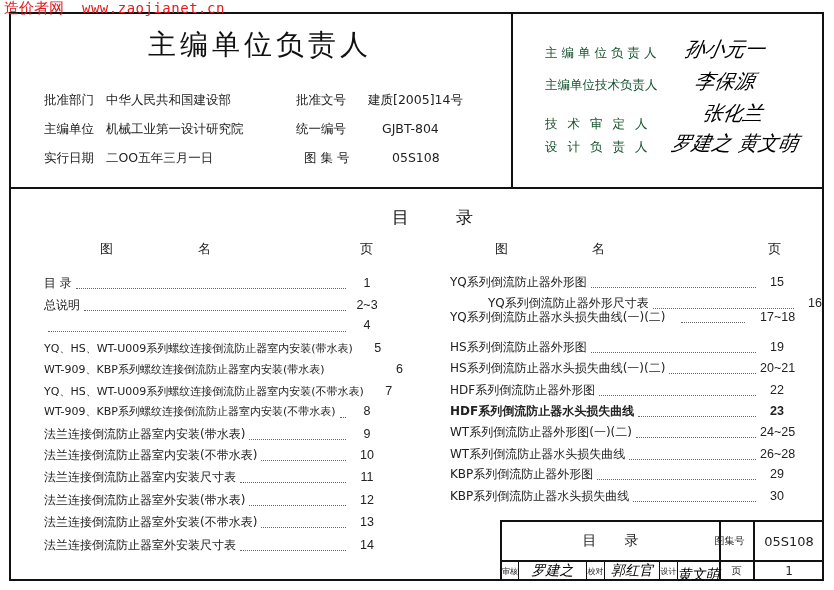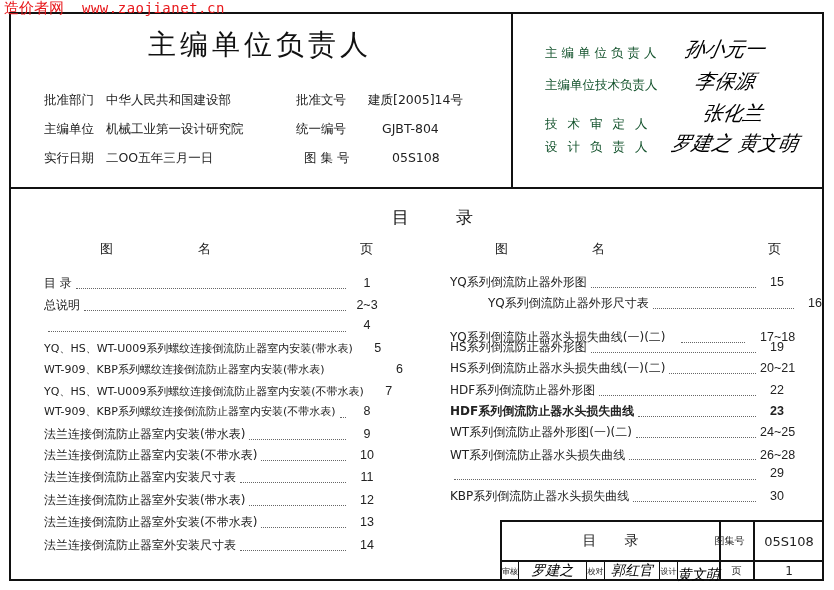--- a/index.html
+++ b/index.html
@@ -153,21 +153,21 @@
   <div class="toc-item" style="left:450px; top:274px; width:344px;">
       <span class="t">YQ系列倒流防止器外形图</span>
       <span class="dots"></span>
       <span class="p">15</span>
     </div>
   <div class="toc-item" style="left:476px; top:295px; width:344px;margin-left:12px;">
       <span class="t">YQ系列倒流防止器外形尺寸表</span>
       <span class="dots"></span>
       <span class="p">16</span>
     </div>
-  <div class="toc-item" style="left:450px; top:329px; width:344px;gap:11px;">
+  <div class="toc-item" style="left:450px; top:309px; width:344px;gap:11px;">
       <span class="t">YQ系列倒流防止器水头损失曲线(一)(二)</span>
       <span class="dots"></span>
       <span class="p">17~18</span>
     </div>
   <div class="toc-item" style="left:450px; top:339px; width:344px;">
       <span class="t">HS系列倒流防止器外形图</span>
       <span class="dots"></span>
       <span class="p">19</span>
     </div>
   <div class="toc-item" style="left:450px; top:360px; width:344px;">
@@ -183,26 +183,27 @@
   <div class="toc-item" style="left:450px; top:403px; width:344px;font-weight:bold;">
       <span class="t">HDF系列倒流防止器水头损失曲线</span>
       <span class="dots"></span>
       <span class="p">23</span>
     </div>
   <div class="toc-item" style="left:450px; top:424px; width:344px;">
       <span class="t">WT系列倒流防止器外形图(一)(二)</span>
       <span class="dots"></span>
       <span class="p">24~25</span>
     </div>
-  <div class="toc-item" style="left:450px; top:446px; width:344px;align-items:center;">
+  <div class="toc-item" style="left:450px; top:446px; width:344px;">
       <span class="t">WT系列倒流防止器水头损失曲线</span>
       <span class="dots"></span>
       <span class="p">26~28</span>
     </div>
   <div class="toc-item" style="left:450px; top:466px; width:344px;">
+      <span class="t">KBP系列倒流防止器外形图</span>
       <span class="dots"></span>
       <span class="p">29</span>
     </div>
   <div class="toc-item" style="left:450px; top:488px; width:344px;">
       <span class="t">KBP系列倒流防止器水头损失曲线</span>
       <span class="dots"></span>
       <span class="p">30</span>
     </div>
 </div>
 

